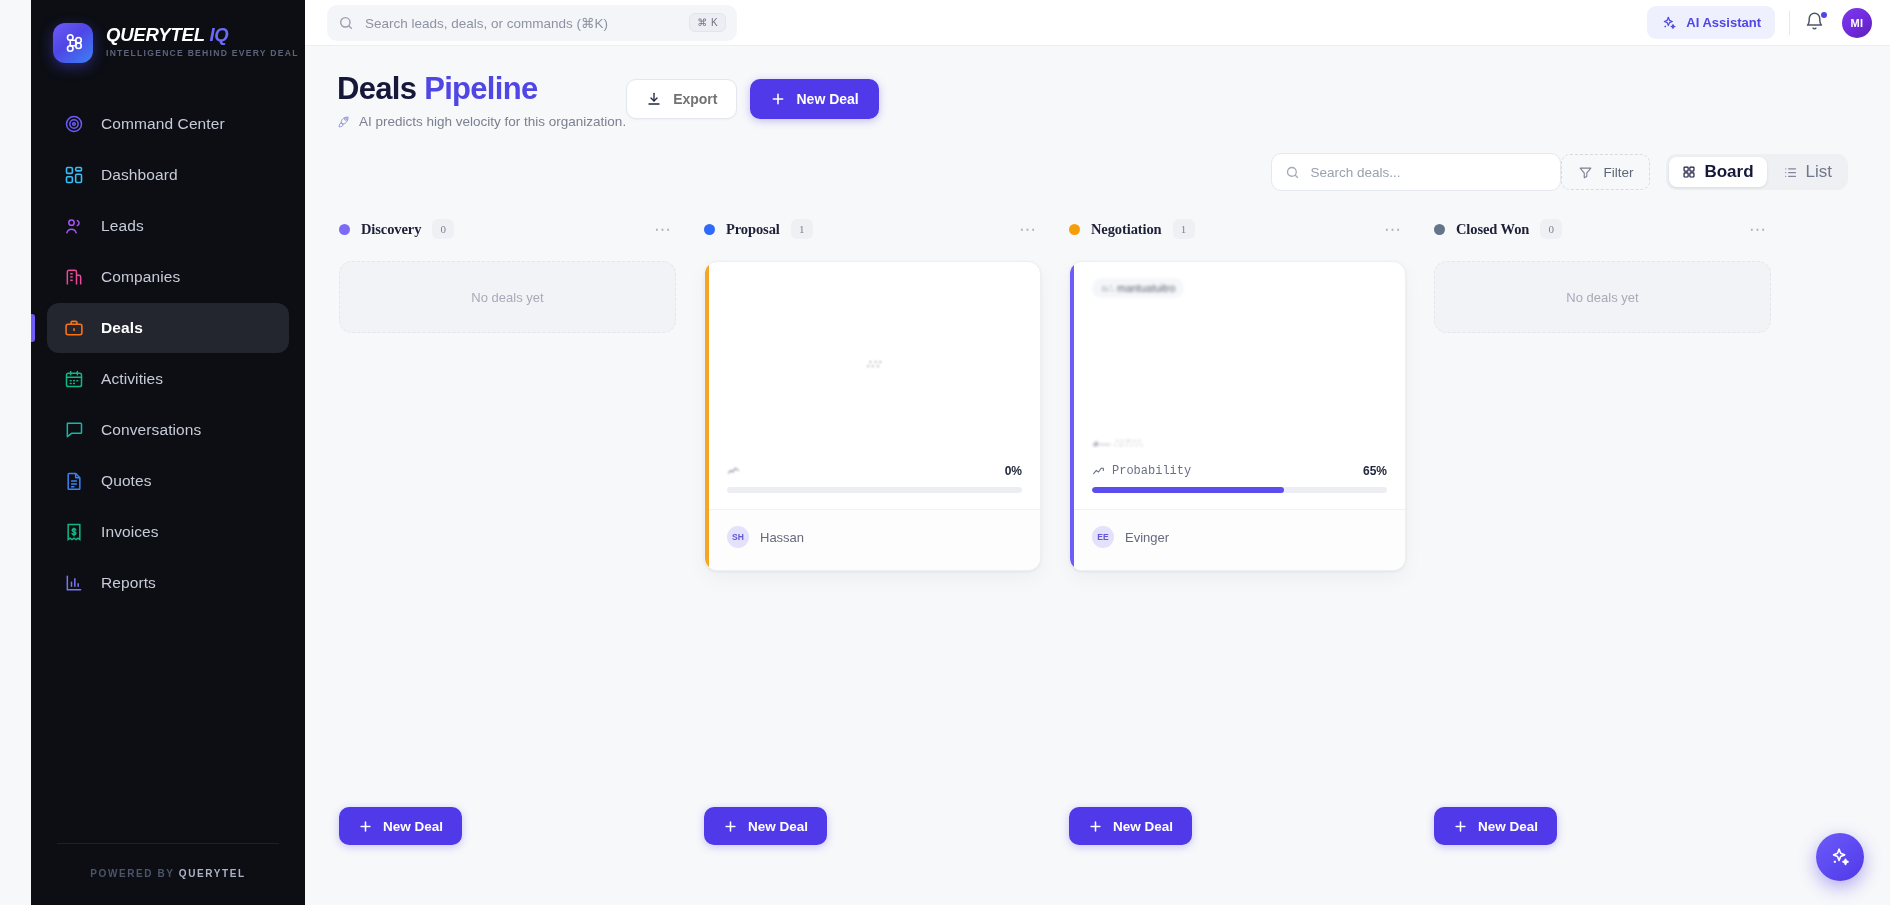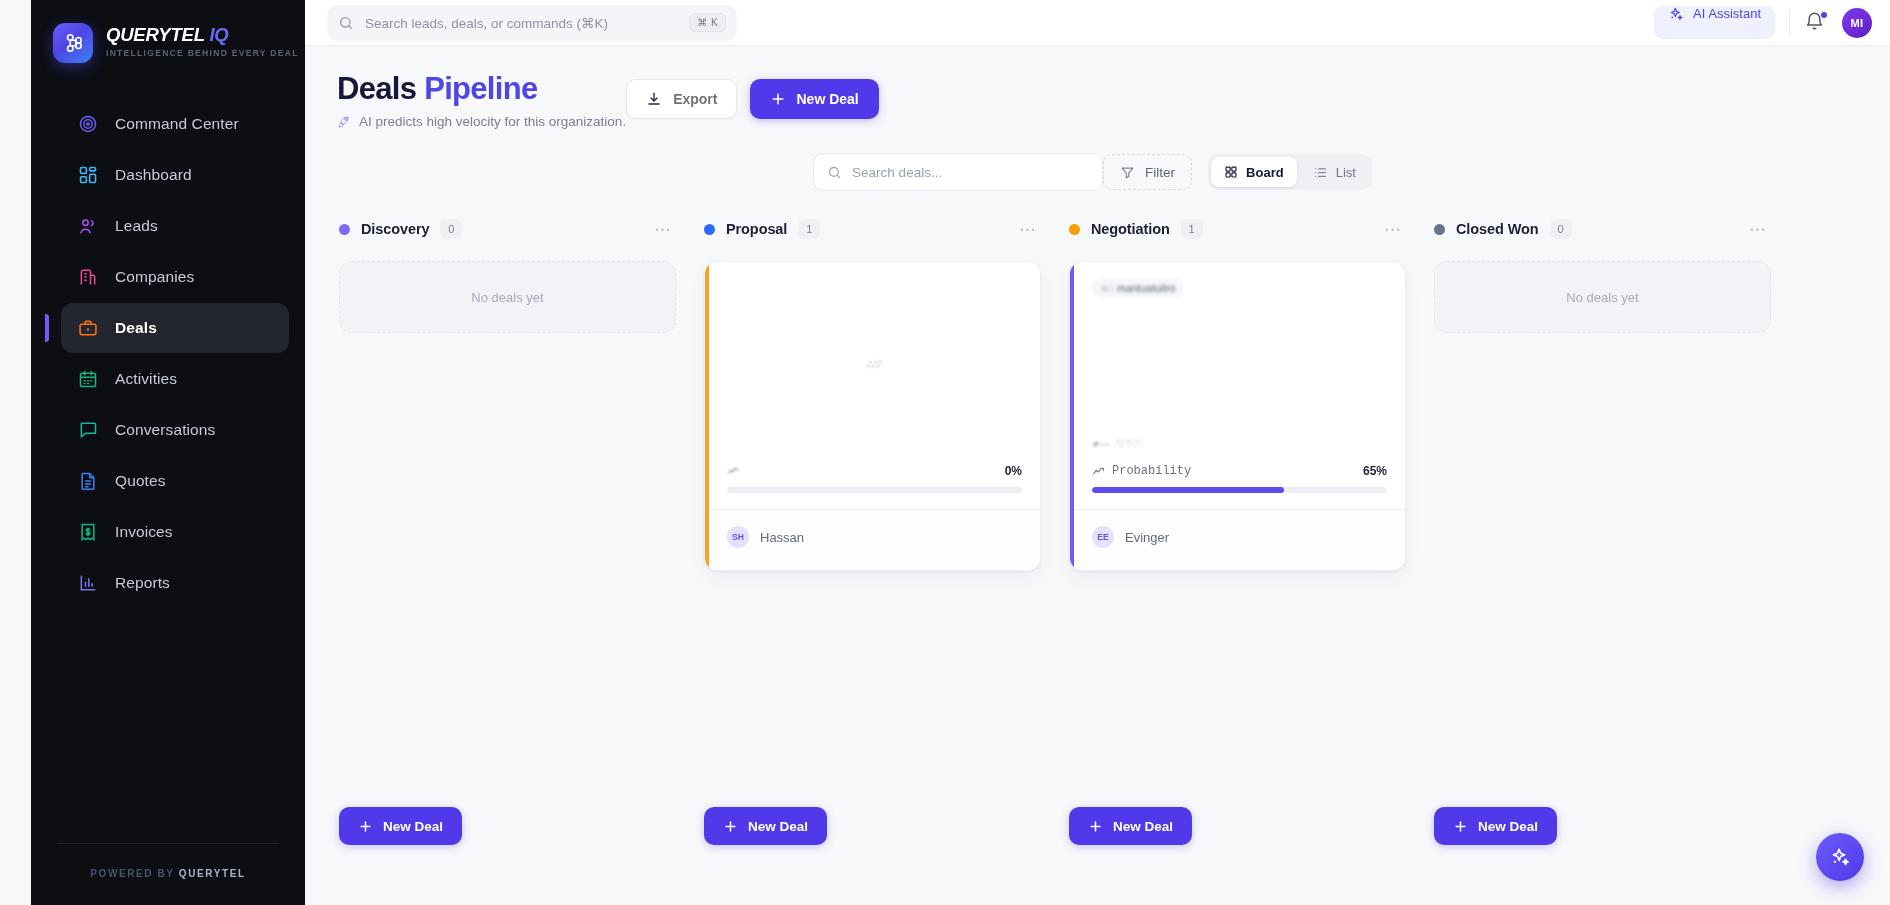--- a/index.html
+++ b/index.html
@@ -31,21 +31,21 @@
   .brand-title {
     font-size:18.5px;font-weight:800;font-style:italic;letter-spacing:-.2px;
     color:#ffffff;line-height:1.05;white-space:nowrap;
   }
   .brand-title .iq { color:#6d6bf6; }
   .brand-sub {
     font-size:8.6px;font-weight:700;letter-spacing:1.25px;
     color:#5b6479;margin-top:4px;white-space:nowrap;
   }
 
-  .nav { margin-top:36px; display:flex; flex-direction:column; gap:1px;padding-left:14px; }
+  .nav { margin-top:36px; display:flex; flex-direction:column; gap:1px; }
   .nav-item {
     display:flex;align-items:center;gap:16px;
     height:50px;margin:0 16px;padding:0 16px;border-radius:12px;
     position:relative;cursor:pointer;
   }
   .nav-item .nav-label { font-size:15.5px; color:#c6cbd8; letter-spacing:.1px; }
   .nav-item .nav-ico { width:22px;height:22px;display:flex;align-items:center;justify-content:center;flex:0 0 22px; }
   .nav-item.active { background:#23262f; }
   .nav-item.active .nav-label { color:#ffffff; font-weight:600; }
   .nav-item.active::before {
@@ -73,23 +73,23 @@
     width:410px;height:36px;border-radius:10px;background:#f4f5f8;
     display:flex;align-items:center;gap:11px;padding:0 11px;
   }
   .globalsearch .ph { font-size:13.5px;color:#8d93a3;flex:1; }
   .kbd {
     font-size:10px;color:#6e7486;background:#eceef3;border:1px solid #e2e5ec;
     border-radius:6px;padding:3px 7px;letter-spacing:.4px;
   }
   .topright { display:flex;align-items:center;gap:14px; }
   .ai-btn {
-    display:flex;gap:9px;height:33px;padding:0 14px;
+    display:flex;align-items:center;gap:9px;height:33px;padding:0 14px;
     border-radius:9px;background:#eef0fe;color:#4f46e5;
-    font-size:13px;font-weight:400;cursor:pointer;
+    font-size:13px;font-weight:700;cursor:pointer;
   }
   .divider-v { width:1px;height:24px;background:#e6e8ef; }
   .bell { position:relative;width:24px;height:24px;cursor:pointer; }
   .bell .dot { position:absolute;right:1px;top:1px;width:6px;height:6px;border-radius:50%;background:#4f46e5; }
   .avatar-top {
     width:30px;height:30px;border-radius:50%;
     background:linear-gradient(140deg,#7c3aed,#6d28d9 60%,#5b21b6);
     color:#fff;font-size:11px;font-weight:700;
     display:flex;align-items:center;justify-content:center;cursor:pointer;letter-spacing:.3px;
   }
@@ -108,43 +108,43 @@
     box-shadow:0 1px 2px rgba(16,24,40,.04);
   }
   .btn-new {
     display:flex;align-items:center;gap:10px;height:40px;padding:0 20px;
     background:#4f39e8;border-radius:10px;color:#fff;
     font-size:14px;font-weight:700;cursor:pointer;
     box-shadow:0 2px 8px rgba(79,57,232,.3);
   }
 
   
-  .toolbar { display:flex;align-items:center;justify-content:center;margin-top:24px; }
+  .toolbar { display:flex;align-items:center;justify-content:flex-end;margin-top:24px; }
   .deal-search {
     width:290px;height:38px;border-radius:10px;background:#fff;border:1px solid #e6e8ef;
     display:flex;align-items:center;gap:10px;padding:0 13px;
   }
   .deal-search .ph { font-size:13.5px;color:#9aa0b0; }
   .toolbar-right { display:flex;align-items:center;gap:16px; }
   .btn-filter {
     display:flex;align-items:center;gap:10px;height:36px;padding:0 16px;
     border:1px dashed #d7dae3;border-radius:9px;background:transparent;
     font-size:13.5px;color:#5f6678;cursor:pointer;
   }
   .viewtoggle { display:flex;align-items:center;gap:3px;background:#eef0f4;border-radius:10px;padding:3px; }
   .vt {
     display:flex;align-items:center;gap:8px;height:30px;padding:0 13px;border-radius:8px;
-    font-size:13px;color:#70778a;cursor:pointer;
+    font-size:17px;color:#70778a;cursor:pointer;
   }
   .vt.active { background:#fff;color:#16183a;font-weight:600;box-shadow:0 1px 3px rgba(16,24,40,.1); }
 
   
   .board { display:flex;gap:28px;margin-top:24px;padding-left:2px; }
   .col { width:337px;flex:0 0 337px;position:relative;height:630px; }
-  .col-head { display:flex;align-items:center;justify-content:space-between;height:28px; }
+  .col-head { display:flex;align-items:center;justify-content:space-between;height:28px;font-family:Liberation Serif, serif; }
   .col-head-left { display:flex;align-items:center;gap:11px; }
   .col-dot { width:11px;height:11px;border-radius:50%;flex:0 0 11px; }
   .col-name { font-size:14.5px;font-weight:700;color:#1d2137;letter-spacing:-.1px; }
   .col-count {
     min-width:22px;height:20px;border-radius:6px;background:#eef0f4;
     font-size:11px;color:#7b8294;display:flex;align-items:center;justify-content:center;padding:0 7px;
   }
   .col-more { color:#aab0bf;font-size:17px;line-height:1;letter-spacing:1px;cursor:pointer;padding:0 4px; }
 
   .col-body { margin-top:18px; }

